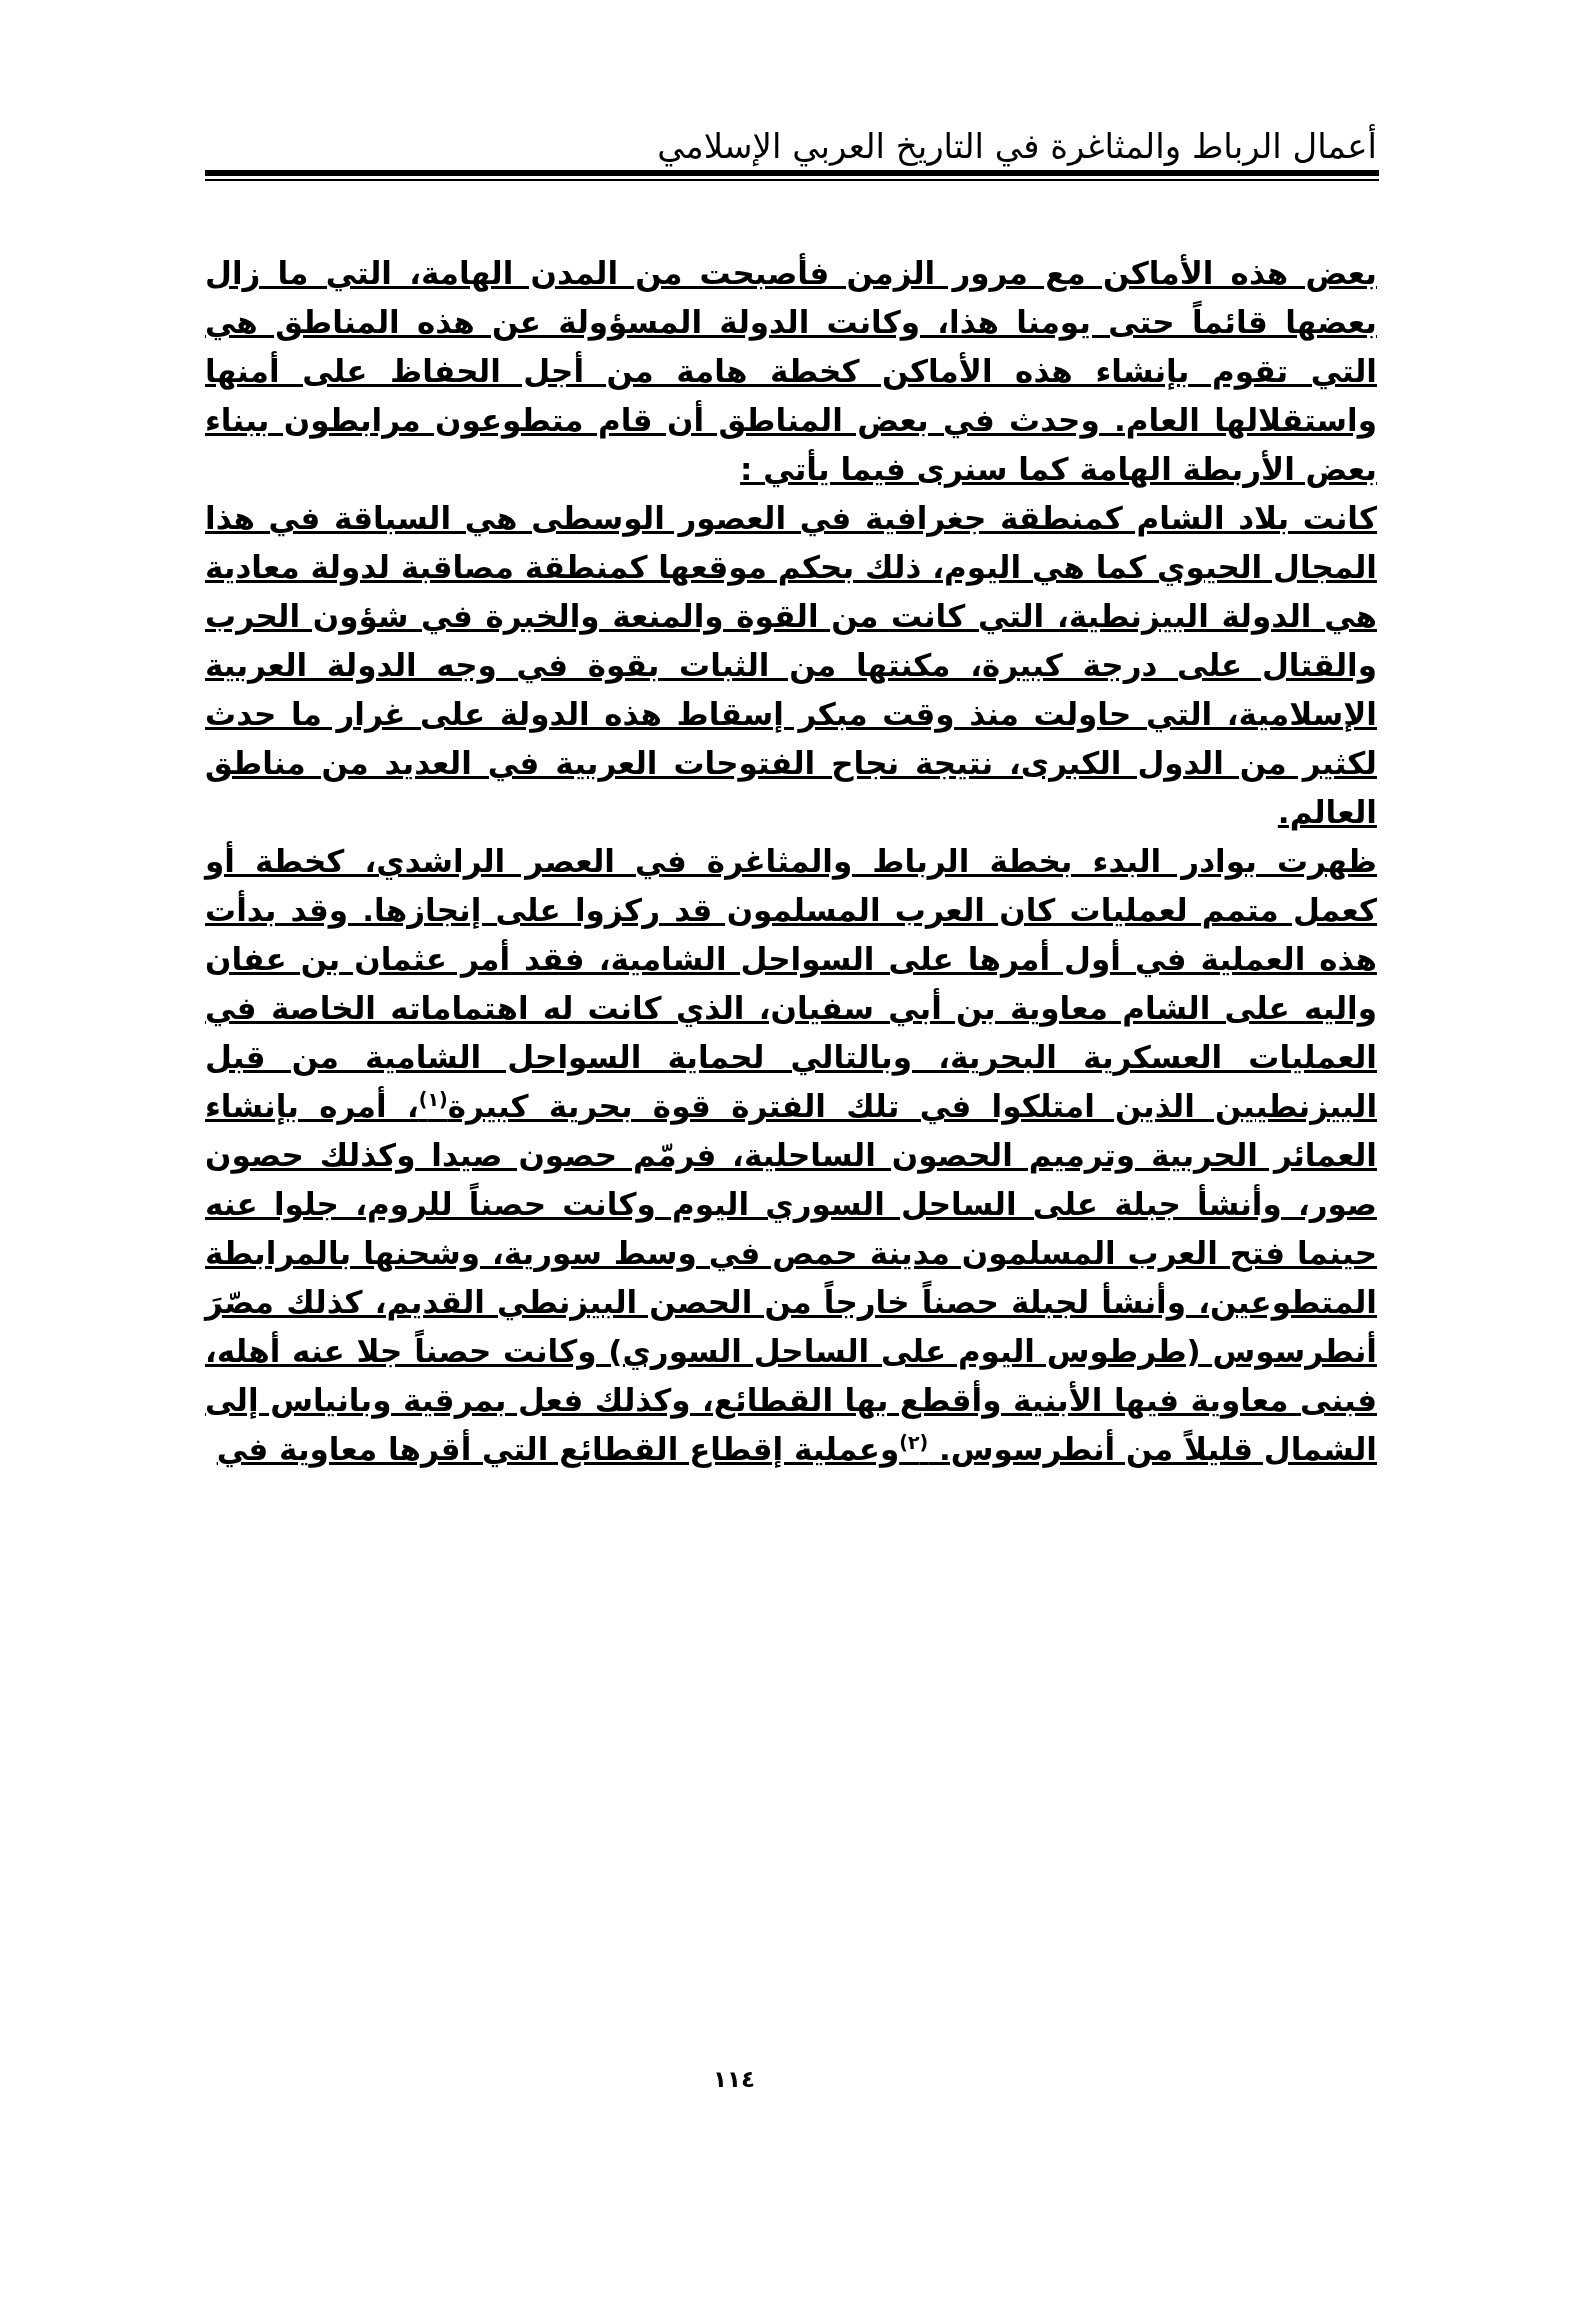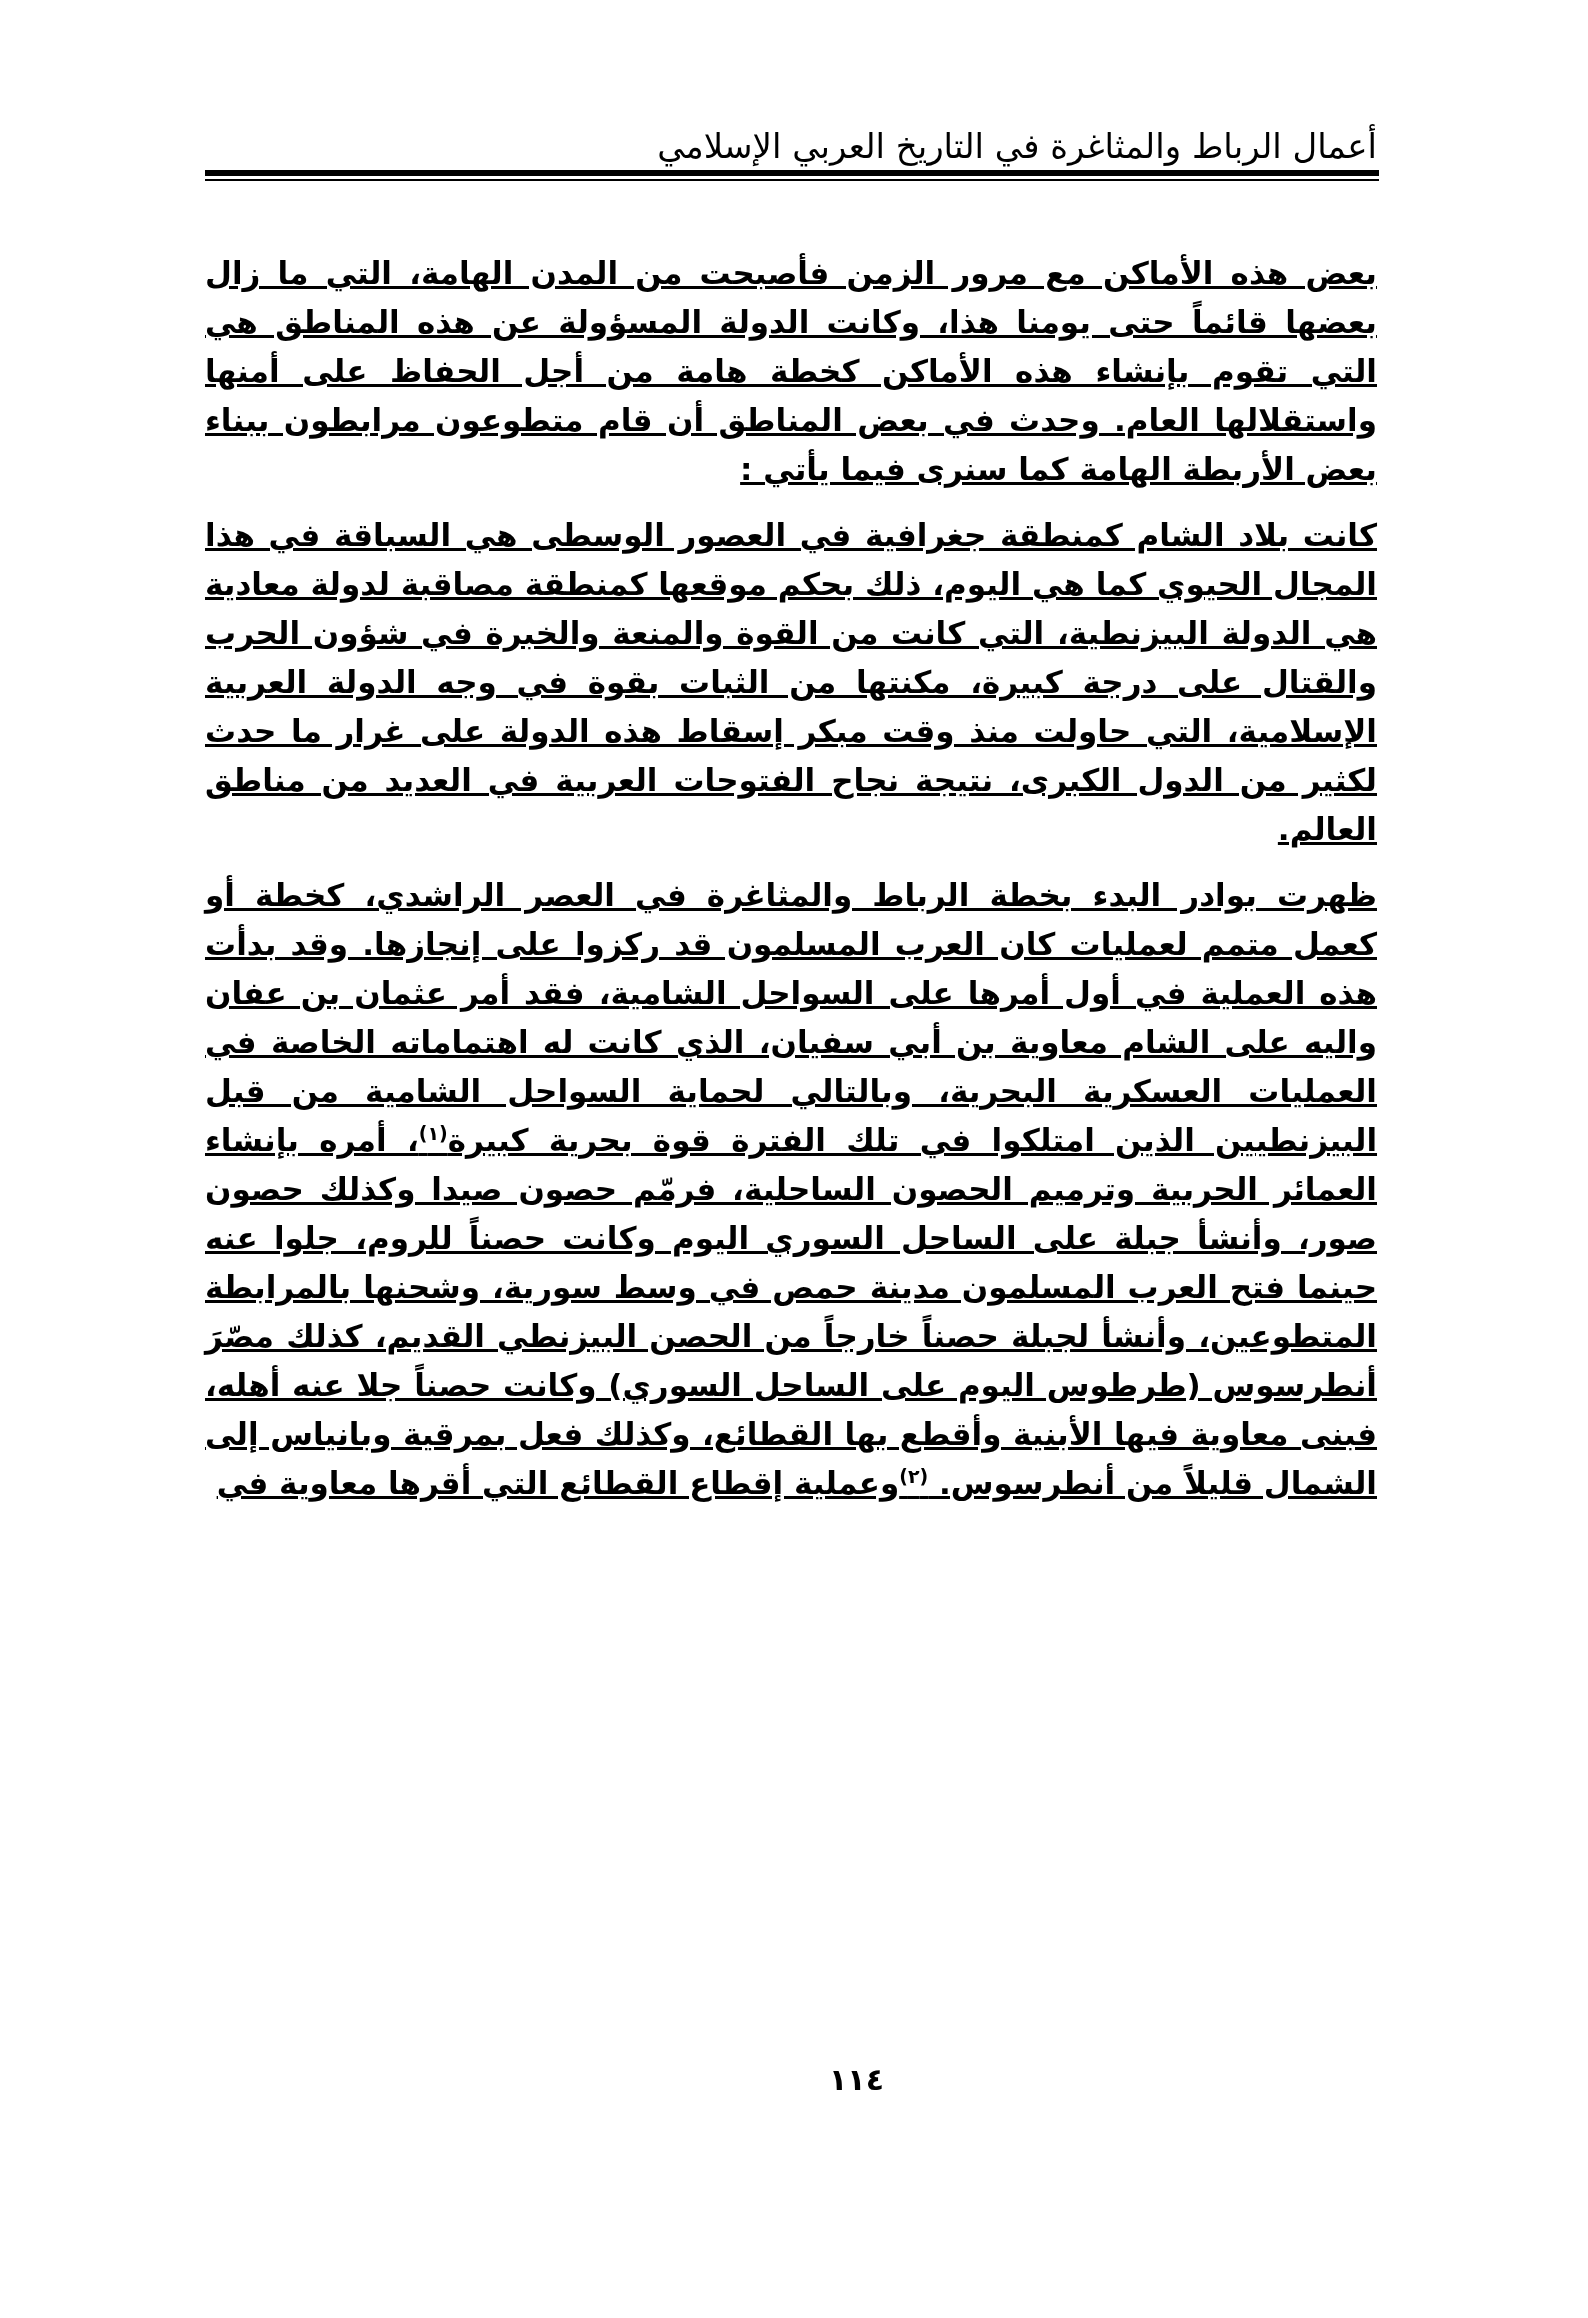--- a/index.html
+++ b/index.html
@@ -69,39 +69,38 @@
       font-weight: bold;
       font-size: 31px;
       line-height: 49px;
       text-decoration: underline;
     }
     .para {
       margin: 0;
       padding: 0;
     }
     .para + .para {
-      margin-top: 17px;
     }
     .footnote-ref {
       font-size: 19px;
       vertical-align: super;
       line-height: 0;
       font-weight: bold;
     }
     .page-number {
       position: absolute;
       left: 709px;
       width: 171px;
       top: 2058px;
       height: 43px;
-      text-align: right;
+      text-align: left;
       direction: rtl;
       font-family: "DejaVu Sans", sans-serif;
       font-weight: bold;
-      font-size: 30px;
+      font-size: 23px;
       line-height: 43px;
       letter-spacing: 3.4px;
     }
   </style>
 </head>
 <body>
 
 <div class="page">
 
   <div class="running-header">أعمال الرباط والمثاغرة في التاريخ العربي الإسلامي</div>

